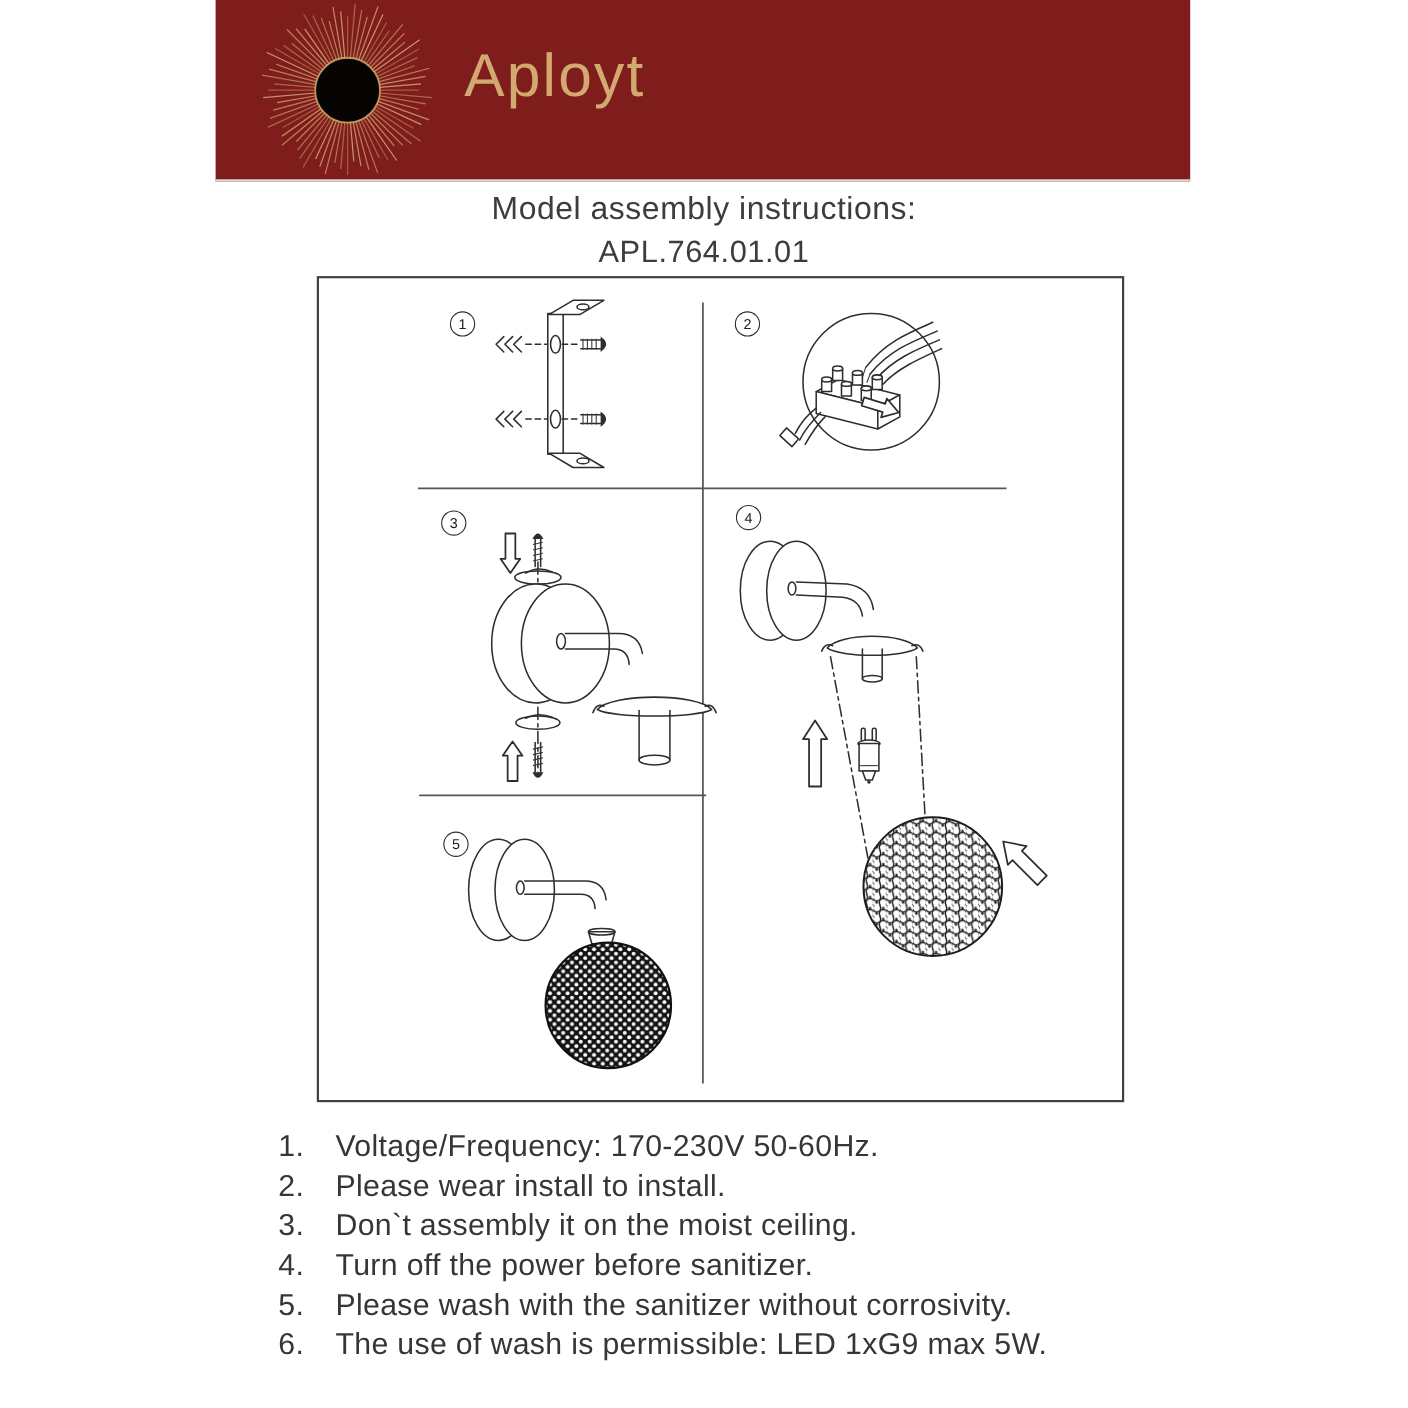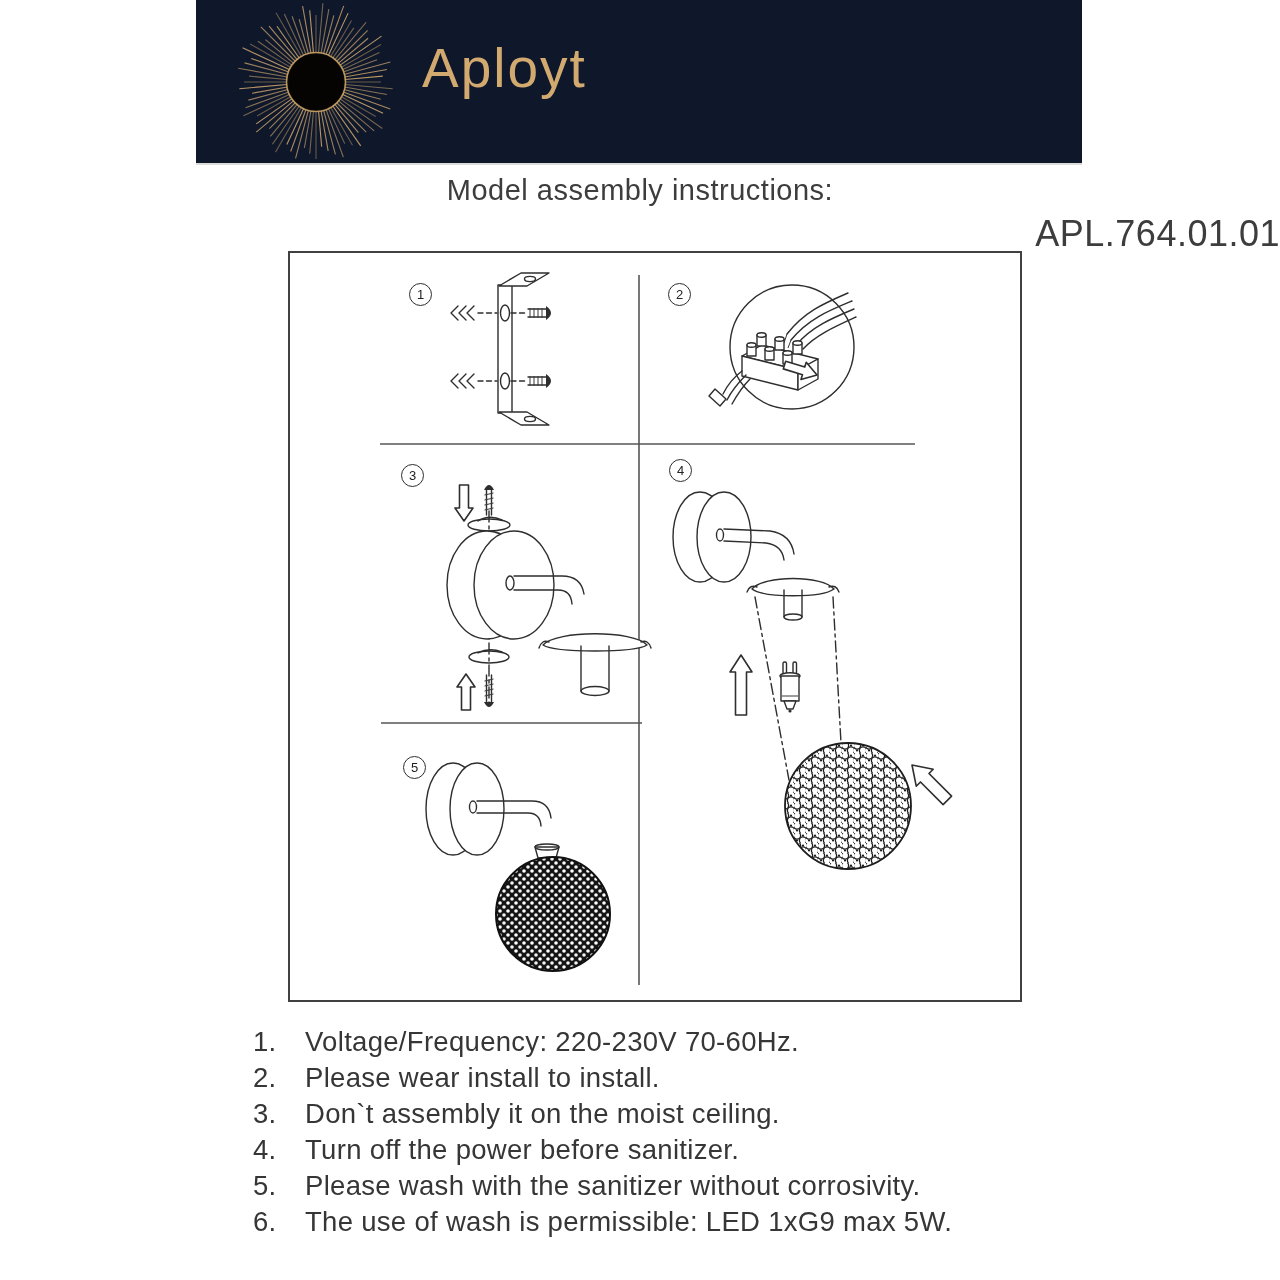--- a/index.html
+++ b/index.html
@@ -3,31 +3,31 @@
 <meta charset="utf-8">
 <style>
   html,body{margin:0;padding:0;}
   body{
     width:1280px;height:1280px;position:relative;background:#ffffff;
     font-family:"Liberation Sans",sans-serif;overflow:hidden;
   }
   
   .banner{
     position:absolute;left:196px;top:0;width:886px;height:163px;
-    background:#0f172a;overflow:hidden;border-bottom:2px solid #dcdcda;
+    background:#7f1d1d;overflow:hidden;border-bottom:2px solid #dcdcda;
   }
   .banner svg{position:absolute;left:0;top:0;}
   .brand{
     position:absolute;left:226px;top:36px;
     font-size:55px;letter-spacing:2px;color:#d2aa70;font-weight:400;
   }
   
   .title-wrap{position:absolute;left:0;top:174px;width:1280px;text-align:center;color:#3d3d3d;}
   .title-line1{font-size:29px;letter-spacing:0.5px;}
-  .title-line2{font-size:36px;letter-spacing:0.5px;margin-top:6px;text-align:right;}
+  .title-line2{font-size:28px;letter-spacing:0.5px;margin-top:6px;}
   
   .dbox{
     position:absolute;left:288px;top:251px;width:734px;height:751px;
     border:2px solid #414141;background:#fff;box-sizing:border-box;
   }
   .dbox svg.art{position:absolute;left:0;top:0;}
   .pnum{
     position:absolute;width:21px;height:21px;border:1.7px solid #2e2e2e;border-radius:50%;
     display:flex;align-items:center;justify-content:center;
     font-size:13px;color:#222;background:#fff;z-index:3;
@@ -377,21 +377,21 @@
       <path class="fillw" d="M245,594 L269,594 L266,605 L248,605 Z"></path>
       <ellipse class="ln" cx="257" cy="594" rx="12" ry="3"></ellipse>
       <circle cx="263" cy="661" r="57" fill="url(#dotsdark)" stroke="#111" stroke-width="2"></circle>
     </g>
   </svg>
 </div>
 
 <div class="instr">
   <div class="row">
     <span class="n">1.</span>
-    <span class="t">Voltage/Frequency: 220-230V 70-60Hz.</span>
+    <span class="t">Voltage/Frequency: 170-230V 50-60Hz.</span>
   </div>
   <div class="row">
     <span class="n">2.</span>
     <span class="t">Please wear install to install.</span>
   </div>
   <div class="row">
     <span class="n">3.</span>
     <span class="t">Don`t assembly it on the moist ceiling.</span>
   </div>
   <div class="row">

